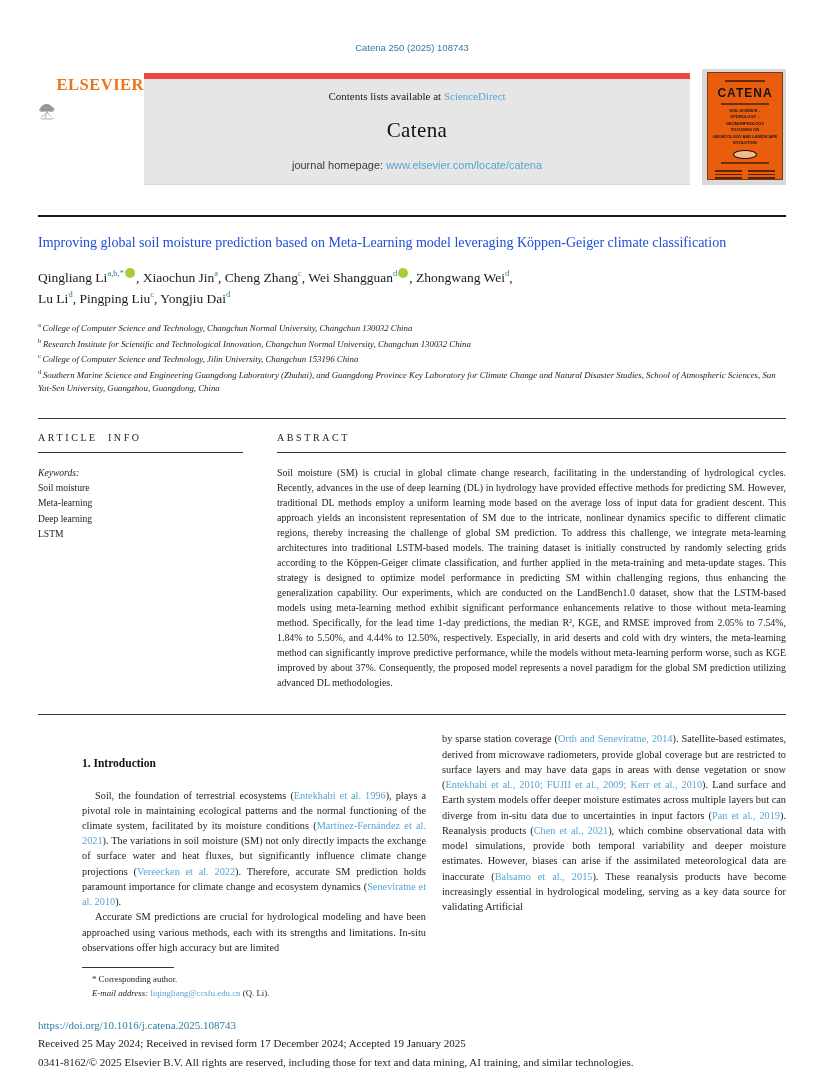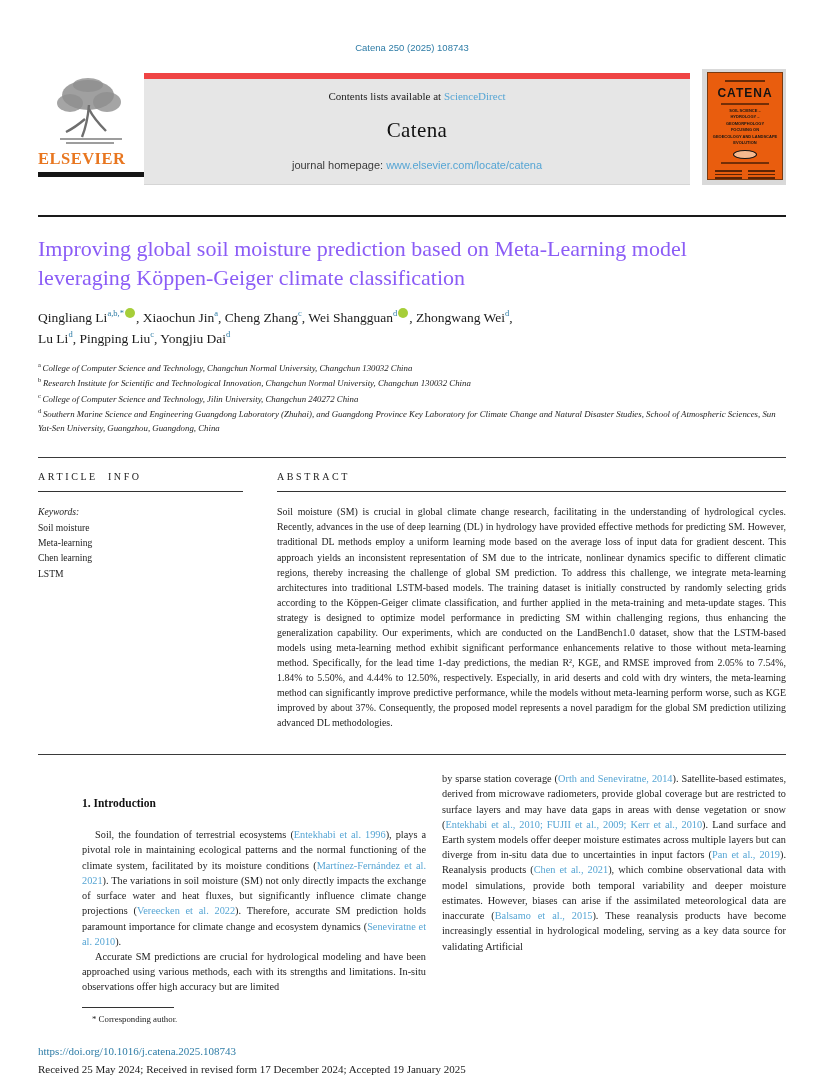--- a/index.html
+++ b/index.html
@@ -9,21 +9,21 @@
     font-family:"Liberation Serif", serif; color:#222; overflow:hidden;
   }
   .page { padding:16px 38px; }
 
   .top-cite {
     padding-top:26px; text-align:center;
     font-family:"Liberation Sans", sans-serif; font-size:9.5px; color:#2e7ca6;
   }
 
   .header-row { display:flex; margin-top:20px; align-items:stretch; height:112px; }
-  .logo-box { width:106px; background:#fff; display:flex; flex-direction:column; justify-content:flex-start; padding-top:2px; }
+  .logo-box { width:106px; background:#fff; display:flex; flex-direction:row; justify-content:flex-start; padding-top:2px; }
   .tree-svg { display:block; margin:0 auto; }
   .logo-elsevier-text {
     color:#e8761f; font-size:16.5px; font-weight:bold; letter-spacing:.5px; text-align:left;
   }
   .logo-bar { height:5px; background:#151515; margin-top:3px; }
 
   .band {
     flex:1; background:#e6e6e6; border-top:6px solid #ef4444; border-bottom:1px solid #d5d5d5;
     display:flex; flex-direction:column; align-items:center; justify-content:space-between;
     padding:11px 0 13px;
@@ -40,21 +40,21 @@
   .cover-title { font-family:"Liberation Sans", sans-serif; font-weight:bold; font-size:12px; letter-spacing:1px; color:#141414; }
   .cover-sub { font-family:"Liberation Sans", sans-serif; font-weight:bold; font-size:4px; color:#141414; line-height:1.6; }
   .cover-ellipse { width:24px; height:9px; border:1px solid #141414; border-radius:50%; background:#f6b98e; margin:4px auto 3px; }
   .cover-bars { display:flex; justify-content:space-between; padding:3px 4px 0; }
   .cover-bars .bgroup { width:45%; }
   .cover-bars .b { height:1.5px; background:rgba(0,0,0,.6); margin-bottom:2px; }
   .cover-midbar { height:2px; background:rgba(0,0,0,.5); width:70%; margin:3px auto; }
 
   .black-rule { height:2px; background:#1a1a1a; margin-top:30px; }
 
-  .title { margin-top:17px; font-size:22px; line-height:1.32; color:#8b5cf6; width:690px; }
+  .title { margin-top:17px; font-size:14px; line-height:1.32; color:#1d4ed8; width:690px; }
   .authors { margin-top:15px; font-size:13.5px; color:#1a1a1a; line-height:1.5; }
   .sup { color:#2e7ca6; font-size:8.5px; vertical-align:super; }
   .asup { font-size:6.5px; vertical-align:super; font-style:normal; }
   .orcid {
     display:inline-block; width:10px; height:10px; border-radius:50%;
     background:#a6ce39; vertical-align:4px; margin:0 1px;
   }
   .affils { margin-top:11px; font-style:italic; font-size:8.8px; line-height:1.55; color:#222; }
 
   .thin-rule { height:1px; background:#3a3a3a; margin-top:22px; }
@@ -145,35 +145,35 @@
 
   <div class="black-rule"></div>
 
   <h1 class="title" style="font-weight:normal;">Improving global soil moisture prediction based on Meta-Learning model leveraging Köppen-Geiger climate classification</h1>
 
   <div class="authors"><span>Qingliang Li</span><span class="sup">a,b,*</span><span class="orcid"></span><span>, Xiaochun Jin</span><span class="sup">a</span><span>, Cheng Zhang</span><span class="sup">c</span><span>, Wei Shangguan</span><span class="sup">d</span><span class="orcid"></span><span>, Zhongwang Wei</span><span class="sup">d</span><span>,</span><br><span>Lu Li</span><span class="sup">d</span><span>, Pingping Liu</span><span class="sup">c</span><span>, Yongjiu Dai</span><span class="sup">d</span></div>
 
   <div class="affils">
     <div><span class="asup">a </span><span>College of Computer Science and Technology, Changchun Normal University, Changchun 130032 China</span></div>
     <div><span class="asup">b </span><span>Research Institute for Scientific and Technological Innovation, Changchun Normal University, Changchun 130032 China</span></div>
-    <div><span class="asup">c </span><span>College of Computer Science and Technology, Jilin University, Changchun 240272 China</span></div>
+    <div><span class="asup">c </span><span>College of Computer Science and Technology, Jilin University, Changchun 153196 China</span></div>
     <div><span class="asup">d </span><span>Southern Marine Science and Engineering Guangdong Laboratory (Zhuhai), and Guangdong Province Key Laboratory for Climate Change and Natural Disaster Studies, School of Atmospheric Sciences, Sun Yat-Sen University, Guangzhou, Guangdong, China</span></div>
   </div>
 
   <div class="thin-rule"></div>
 
   <div class="info-grid">
     <div>
       <div class="col-heading">ARTICLE INFO</div>
       <div class="heading-rule"></div>
       <div class="keywords">
         <div class="it">Keywords:</div>
         <div>Soil moisture</div>
         <div>Meta-learning</div>
-        <div>Chen learning</div>
+        <div>Deep learning</div>
         <div>LSTM</div>
       </div>
     </div>
     <div>
       <div class="col-heading">ABSTRACT</div>
       <div class="heading-rule"></div>
       <div class="abstract-text">Soil moisture (SM) is crucial in global climate change research, facilitating in the understanding of hydrological cycles. Recently, advances in the use of deep learning (DL) in hydrology have provided effective methods for predicting SM. However, traditional DL methods employ a uniform learning mode based on the average loss of input data for gradient descent. This approach yields an inconsistent representation of SM due to the intricate, nonlinear dynamics specific to different climatic regions, thereby increasing the challenge of global SM prediction. To address this challenge, we integrate meta-learning architectures into traditional LSTM-based models. The training dataset is initially constructed by randomly selecting grids according to the Köppen-Geiger climate classification, and further applied in the meta-training and meta-update stages. This strategy is designed to optimize model performance in predicting SM within challenging regions, thus enhancing the generalization capability. Our experiments, which are conducted on the LandBench1.0 dataset, show that the LSTM-based models using meta-learning method exhibit significant performance enhancements relative to those without meta-learning method. Specifically, for the lead time 1-day predictions, the median R², KGE, and RMSE improved from 2.05% to 7.54%, 1.84% to 5.50%, and 4.44% to 12.50%, respectively. Especially, in arid deserts and cold with dry winters, the meta-learning method can significantly improve predictive performance, while the models without meta-learning perform worse, such as KGE improved by about 37%. Consequently, the proposed model represents a novel paradigm for the global SM prediction utilizing advanced DL methodologies.</div>
     </div>
   </div>
 
@@ -181,20 +181,21 @@
 
   <div class="intro-section">
     <div class="intro-cols">
       <div class="intro-col left-pad">
         <div class="sec-heading">1. Introduction</div>
         <p class="para"><span>Soil, the foundation of terrestrial ecosystems (</span><span class="lnk">Entekhabi et al. 1996</span><span>), plays a pivotal role in maintaining ecological patterns and the normal functioning of the climate system, facilitated by its moisture conditions (</span><span class="lnk">Martínez-Fernández et al. 2021</span><span>). The variations in soil moisture (SM) not only directly impacts the exchange of surface water and heat fluxes, but significantly influence climate change projections (</span><span class="lnk">Vereecken et al. 2022</span><span>). Therefore, accurate SM prediction holds paramount importance for climate change and ecosystem dynamics (</span><span class="lnk">Seneviratne et al. 2010</span><span>).</span></p>
         <p class="para"><span>Accurate SM predictions are crucial for hydrological modeling and have been approached using various methods, each with its strengths and limitations. In-situ observations offer high accuracy but are limited</span></p>
         <div class="footnote">
           <div class="footnote-rule"></div>
           <div class="fn-line"><span>* </span><span>Corresponding author.</span></div>
+          <div class="fn-line"><span class="it">E-mail address: </span><span class="lnk">liqingliang@ccsfu.edu.cn</span><span> (Q. Li).</span></div>
         </div>
       </div>
       <div class="intro-col">
         <p><span>by sparse station coverage (</span><span class="lnk">Orth and Seneviratne, 2014</span><span>). Satellite-based estimates, derived from microwave radiometers, provide global coverage but are restricted to surface layers and may have data gaps in areas with dense vegetation or snow (</span><span class="lnk">Entekhabi et al., 2010; FUJII et al., 2009; Kerr et al., 2010</span><span>). Land surface and Earth system models offer deeper moisture estimates across multiple layers but can diverge from in-situ data due to uncertainties in input factors (</span><span class="lnk">Pan et al., 2019</span><span>). Reanalysis products (</span><span class="lnk">Chen et al., 2021</span><span>), which combine observational data with model simulations, provide both temporal variability and deeper moisture estimates. However, biases can arise if the assimilated meteorological data are inaccurate (</span><span class="lnk">Balsamo et al., 2015</span><span>). These reanalysis products have become increasingly essential in hydrological modeling, serving as a key data source for validating Artificial</span></p>
       </div>
     </div>
   </div>
 
   <div class="footer">
     <div class="doi-color">https://doi.org/10.1016/j.catena.2025.108743</div>

